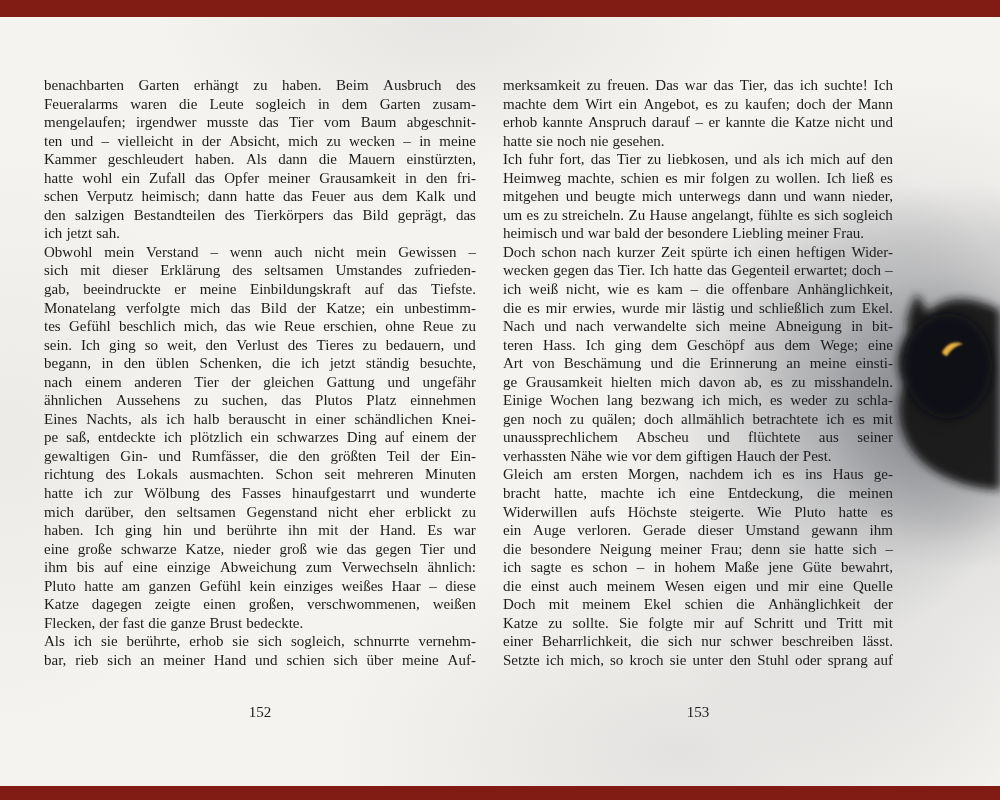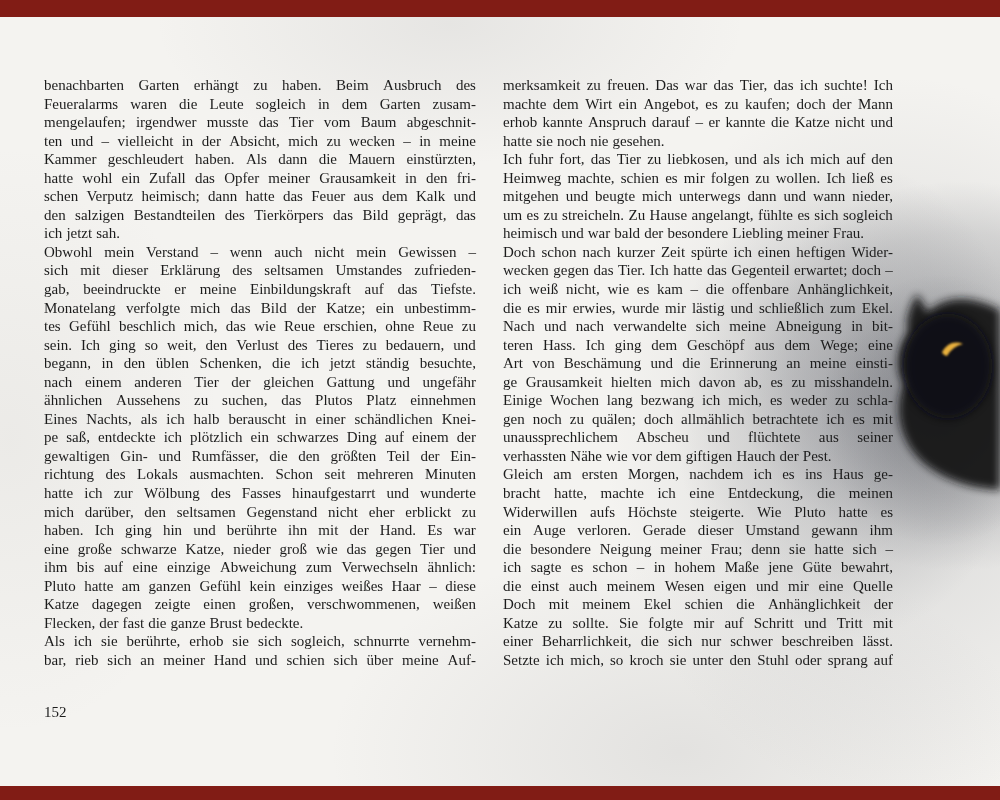--- a/index.html
+++ b/index.html
@@ -27,21 +27,21 @@
   .cat svg{overflow:visible;display:block;}
   .page{position:absolute;top:76px;z-index:2;}
   .page-left{left:44px;width:432px;}
   .page-right{left:503px;width:390px;}
   .line{
     display:flex;justify-content:space-between;
     height:18.55px;font-size:15px;line-height:18.55px;
     white-space:pre;
   }
   .line.last{justify-content:flex-start;gap:0.27em;}
-  .page-number{margin-top:34px;font-size:15px;}
+  .page-number{margin-top:34px;text-align:center;font-size:15px;}
 </style>
 </head>
 <body>
 
 <div class="band top" style="background: rgb(129, 28, 21);"></div>
 
 <div class="smoke s1"></div>
 <div class="smoke s2"></div>
 
 <div class="cat">
@@ -129,16 +129,17 @@
         <div class="line"><span>Widerwillen</span><span>aufs</span><span>Höchste</span><span>steigerte.</span><span>Wie</span><span>Pluto</span><span>hatte</span><span>es</span></div>
         <div class="line"><span>ein</span><span>Auge</span><span>verloren.</span><span>Gerade</span><span>dieser</span><span>Umstand</span><span>gewann</span><span>ihm</span></div>
         <div class="line"><span>die</span><span>besondere</span><span>Neigung</span><span>meiner</span><span>Frau;</span><span>denn</span><span>sie</span><span>hatte</span><span>sich</span><span>–</span></div>
         <div class="line"><span>ich</span><span>sagte</span><span>es</span><span>schon</span><span>–</span><span>in</span><span>hohem</span><span>Maße</span><span>jene</span><span>Güte</span><span>bewahrt,</span></div>
         <div class="line"><span>die</span><span>einst</span><span>auch</span><span>meinem</span><span>Wesen</span><span>eigen</span><span>und</span><span>mir</span><span>eine</span><span>Quelle</span></div>
         <div class="line"><span>Doch</span><span>mit</span><span>meinem</span><span>Ekel</span><span>schien</span><span>die</span><span>Anhänglichkeit</span><span>der</span></div>
         <div class="line"><span>Katze</span><span>zu</span><span>sollte.</span><span>Sie</span><span>folgte</span><span>mir</span><span>auf</span><span>Schritt</span><span>und</span><span>Tritt</span><span>mit</span></div>
         <div class="line"><span>einer</span><span>Beharrlichkeit,</span><span>die</span><span>sich</span><span>nur</span><span>schwer</span><span>beschreiben</span><span>lässt.</span></div>
         <div class="line"><span>Setzte</span><span>ich</span><span>mich,</span><span>so</span><span>kroch</span><span>sie</span><span>unter</span><span>den</span><span>Stuhl</span><span>oder</span><span>sprang</span><span>auf</span></div>
       </div>
+    <div class="page-number">153</div>
   </section>
 </main>
 
 <div class="band bottom" style="background: rgb(129, 28, 21);"></div>
 
 </body></html>

